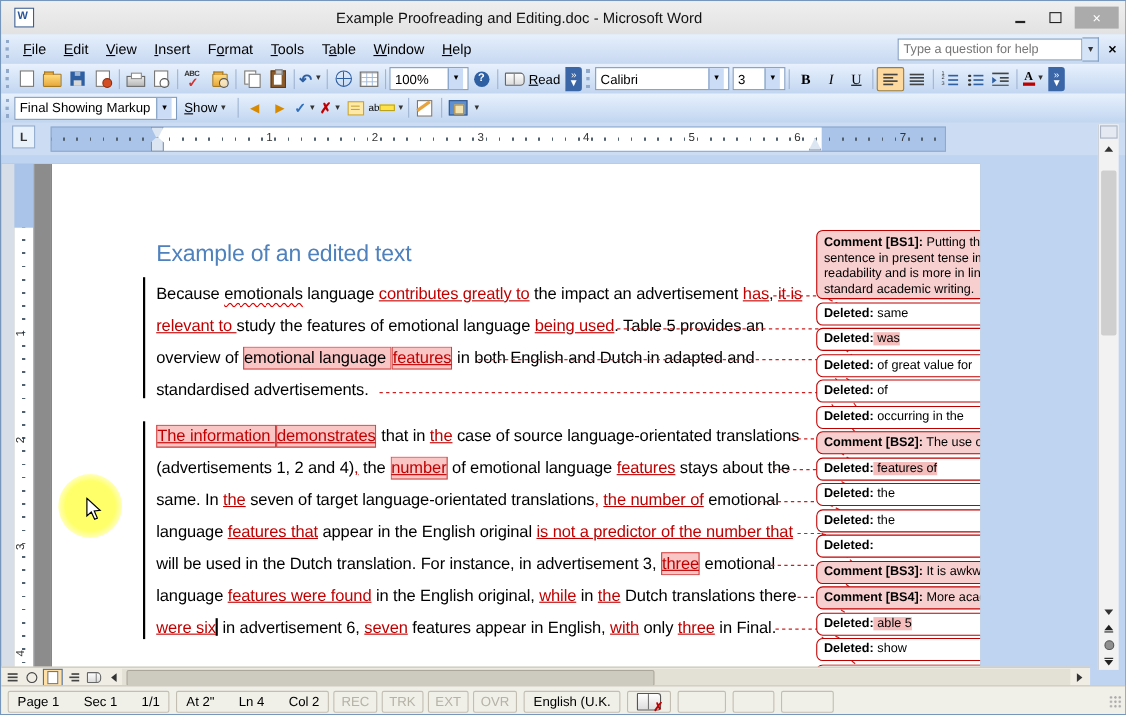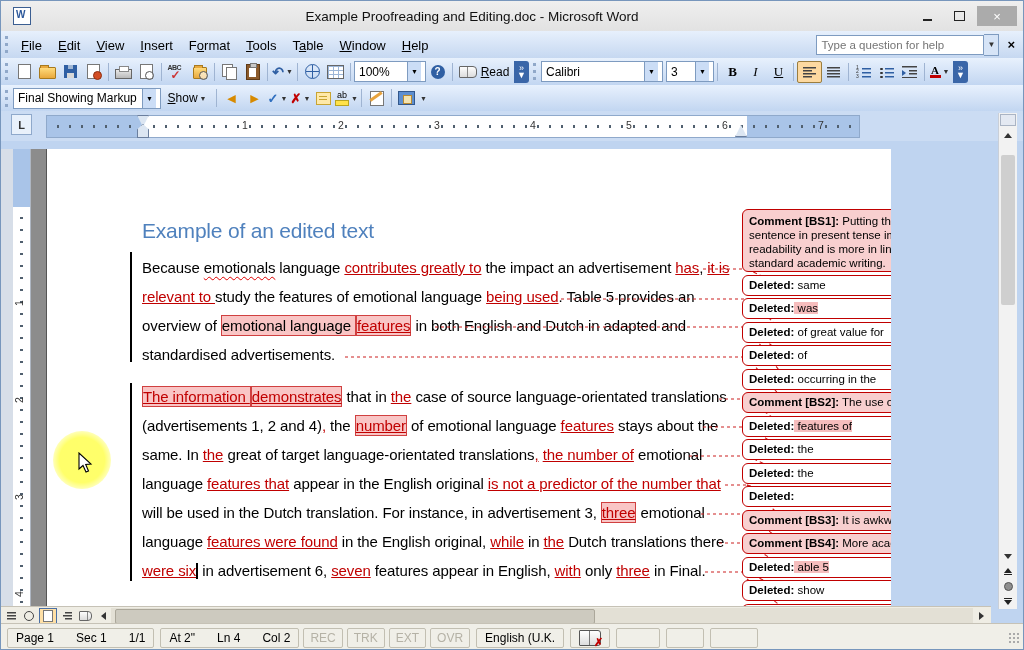--- a/index.html
+++ b/index.html
@@ -74,21 +74,21 @@
   .listic.bul::before{content:"";position:absolute;left:1px;top:2px;width:2.5px;height:2.5px;background:#333;border-radius:50%;box-shadow:0 4px 0 #333,0 8px 0 #333;}
   .indent{width:15px;height:12px;background-repeat:no-repeat;background-image:linear-gradient(#444,#444),linear-gradient(#444,#444),linear-gradient(#444,#444),linear-gradient(#444,#444);background-size:15px 1.5px,8px 1.5px,8px 1.5px,15px 1.5px;background-position:0 0,7px 4px,7px 7px,0 11px;position:relative;}
   .indent::before{content:"";position:absolute;left:0;top:4px;border-left:4px solid #2F5FA3;border-top:3px solid transparent;border-bottom:3px solid transparent;}
   .fontcolor{display:flex;flex-direction:column;align-items:center;line-height:10px;}
   .fontcolor b{font-size:11px;font-family:"Liberation Serif",serif;}
   .fontcolor span{width:11px;height:3px;background:#C00000;}
   .arrow-gold{color:#D78A00;font-size:11px;}
   .chk{color:#2F6FBF;font-size:13px;font-weight:bold;}
   .rej{color:#C00000;font-size:13px;font-weight:bold;}
   .note{width:13px;height:11px;background:#FFE9A8;border:1px solid #C8A432;background-image:linear-gradient(#C8A432,#C8A432),linear-gradient(#C8A432,#C8A432);background-size:8px 1px;background-position:2px 3px,2px 6px;background-repeat:no-repeat;}
-  .hlab{display:flex;flex-direction:column;align-items:center;line-height:9px;}
+  .hlab{display:flex;flex-direction:row;align-items:center;line-height:9px;}
   .hlab i{font-style:normal;font-size:9px;}
   .hlab span{width:12px;height:4px;background:#FFE24A;border:1px solid #B9A421;}
   .trackic{width:12px;height:13px;background:#fff;border:1px solid #777;position:relative;}
   .trackic::after{content:"";position:absolute;left:-2px;top:3px;width:14px;height:3px;background:#E8A33D;transform:rotate(-35deg);}
   .paneic{width:15px;height:12px;background:#5E8FD0;border:1px solid #33588C;position:relative;}
   .paneic::after{content:"";position:absolute;left:4px;top:3px;width:7px;height:7px;background:#F3E3B0;border:1px solid #B98A30;}
   
   .rulerrow{position:absolute;left:0;top:110px;width:100%;height:30px;background:#CBDCF3;}
   .tabsel{position:absolute;left:10px;top:3px;width:19px;height:19px;background:#E9F1FB;border:1px solid #8FA9CB;color:#333;font-size:11px;font-weight:bold;display:flex;align-items:center;justify-content:center;}
   .hruler{position:absolute;left:45px;top:4px;width:812px;height:21px;background:#A9C4E8;border:1px solid #8FA9CB;}
@@ -380,21 +380,21 @@
         <div id="doc-paragraphs">
             <div class="para">
               <div class="line"><span class="">Because </span><span class="seg-w">emotionals</span><span class=""> language </span><span class="seg-i">contributes greatly to</span><span class=""> the impact an advertisement </span><span class="seg-i">has</span><span class="">, </span><span class="seg-i">it is</span></div>
               <div class="line"><span class="seg-i">relevant to </span><span class="">study the features of emotional language </span><span class="seg-i">being used</span><span class="">. Table 5 provides an</span></div>
               <div class="line"><span class="">overview of </span><span class="seg-h">emotional language </span><span class="seg-h seg-i">features</span><span class=""> in both English and Dutch in adapted and</span></div>
               <div class="line"><span class="">standardised advertisements.</span></div>
             </div>
             <div class="para para2">
               <div class="line"><span class="seg-h seg-i">The information </span><span class="seg-h seg-i">demonstrates</span><span class=""> that in </span><span class="seg-i">the</span><span class=""> case of source language-orientated translations</span></div>
               <div class="line"><span class="">(advertisements 1, 2 and 4)</span><span class="seg-i">,</span><span class=""> the </span><span class="seg-h seg-i">number</span><span class=""> of emotional language </span><span class="seg-i">features</span><span class=""> stays about the</span></div>
-              <div class="line"><span class="">same. In </span><span class="seg-i">the</span><span class=""> great of target language-orientated translations</span><span class="seg-i">,</span><span class=""> </span><span class="seg-i">the number of</span><span class=""> emotional</span></div>
+              <div class="line"><span class="">same. In </span><span class="seg-i">the</span><span class=""> seven of target language-orientated translations</span><span class="seg-i">,</span><span class=""> </span><span class="seg-i">the number of</span><span class=""> emotional</span></div>
               <div class="line"><span class="">language </span><span class="seg-i">features that</span><span class=""> appear in the English original </span><span class="seg-i">is not a predictor of the number that</span></div>
               <div class="line"><span class="">will be used in the Dutch translation. For instance, in advertisement 3, </span><span class="seg-h seg-i">three</span><span class=""> emotional</span></div>
               <div class="line"><span class="">language </span><span class="seg-i">features were found</span><span class=""> in the English original, </span><span class="seg-i">while</span><span class=""> in </span><span class="seg-i">the</span><span class=""> Dutch translations there</span></div>
               <div class="line"><span class="seg-i">were six</span><span class="caret"></span><span class=""> in advertisement 6, </span><span class="seg-i">seven</span><span class=""> features appear in English, </span><span class="seg-i">with</span><span class=""> only </span><span class="seg-i">three</span><span class=""> in Final.</span></div>
             </div>
           </div>
       </div>
     </div>
     <svg class="connectors" id="connector-svg" width="990" height="465">
         <line x1="702" y1="120" x2="746" y2="120" stroke="#CC2020" stroke-width="1.1" stroke-dasharray="3 3"></line>

